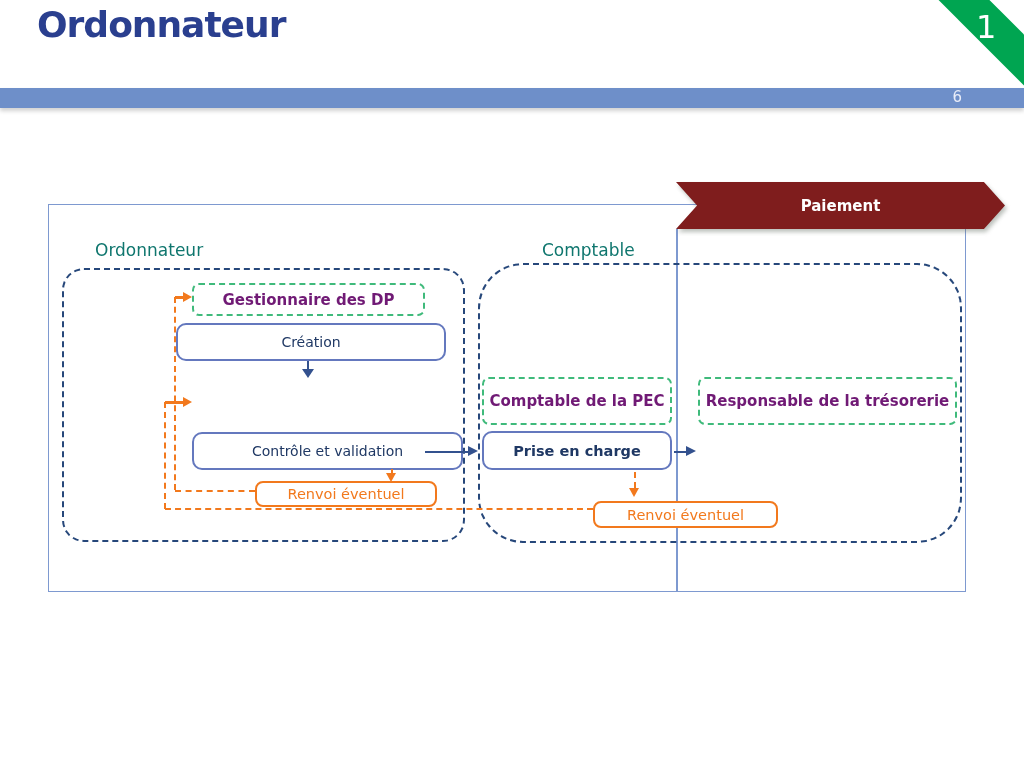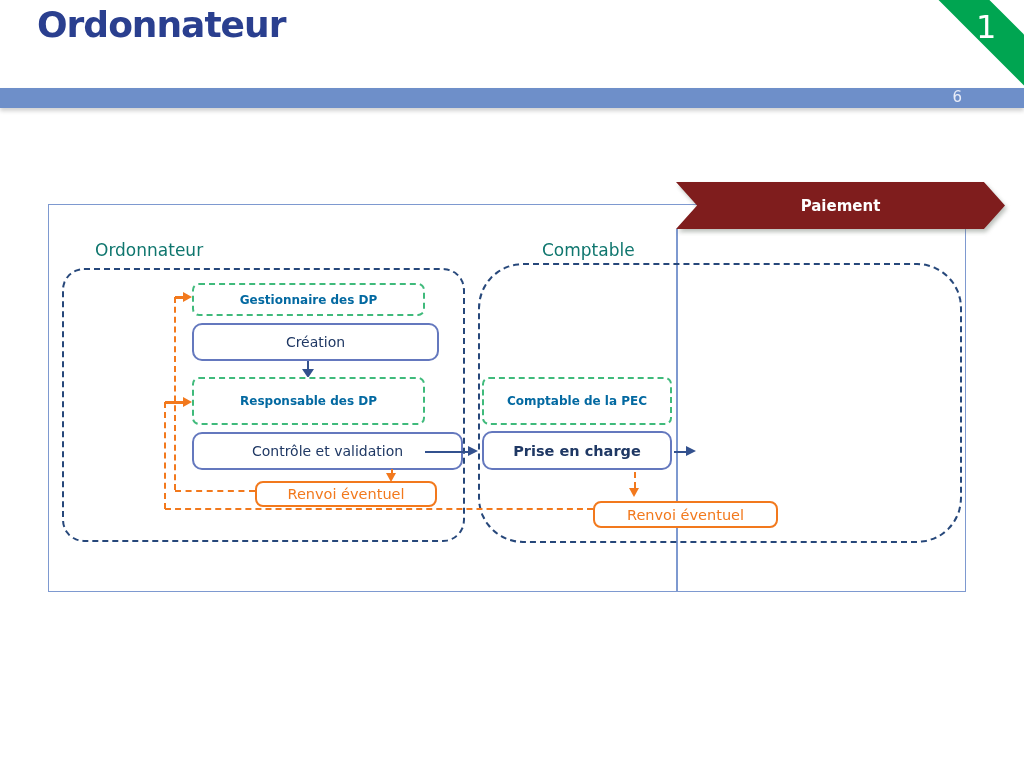--- a/index.html
+++ b/index.html
@@ -31,29 +31,29 @@
   .outer-rect{left:48px;top:204px;width:918px;height:388px;border:1.5px solid #7e99d0;box-sizing:border-box;}
   .divider{left:676px;top:229px;width:1.5px;height:363px;background:#7e99d0;}
   .lane-label{font-size:17px;color:#0f766e;}
   .lane-ordonnateur{left:95px;top:240px;}
   .lane-comptable{left:522px;top:240px;margin-left:20px;}
   .group-ord{left:62px;top:268px;width:403px;height:274px;border:2px dashed #26477a;border-radius:22px;box-sizing:border-box;}
   .group-compt{left:478px;top:263px;width:484px;height:280px;border:2px dashed #26477a;border-radius:45px;box-sizing:border-box;}
 
   
   .gbox{border:2px dashed #3fba7b;border-radius:7px;background:#fff;display:flex;align-items:center;justify-content:center;
-        font-size:12px;font-weight:bold;color:#0369a1;box-sizing:border-box;}
+        font-size:15px;font-weight:bold;color:#701a75;box-sizing:border-box;}
   .bbox{border:2px solid #6478be;border-radius:10px;background:#fff;display:flex;align-items:center;justify-content:center;
         font-size:14px;color:#1f3864;box-sizing:border-box;}
   .bbox.bold{font-weight:bold;font-size:14.5px;}
   .obox{border:2px solid #f2791d;border-radius:8px;background:#fff;display:flex;align-items:center;justify-content:center;
         font-size:14.5px;color:#f2791d;box-sizing:border-box;z-index:3;}
 
   .box-gestionnaire{left:192px;top:283px;width:233px;height:33px;}
-  .box-creation{left:192px;top:323px;width:247px;height:38px;}
+  .box-creation{left:176px;top:323px;width:270px;height:38px;}
   .box-responsable{left:192px;top:377px;width:233px;height:48px;}
   .box-controle{left:192px;top:432px;width:271px;height:38px;}
   .box-renvoi-ord{left:255px;top:481px;width:182px;height:26px;}
   .box-pec{left:482px;top:377px;width:190px;height:48px;}
   .box-prise{left:482px;top:431px;width:190px;height:39px;}
   .box-tresorerie{left:698px;top:377px;width:259px;height:48px;}
   .box-mise{left:698px;top:431px;width:259px;height:39px;}
   .box-renvoi-compt{left:593px;top:501px;width:185px;height:27px;}
 
   
@@ -106,42 +106,42 @@
   <div class="abs head-right-orange" style="left:183px;top:397px;"></div>
 
   <div class="abs gbox box-gestionnaire">
     <span>Gestionnaire des DP</span>
   </div>
   <div class="abs bbox box-creation">
     <span>Création</span>
   </div>
   <div class="abs stem-v-blue" style="left:307px;top:361px;height:9px;"></div>
   <div class="abs head-down-blue" style="left:302px;top:369px;"></div>
-  <div class="abs gbox box-responsable">
-    <span>Responsable des DP</span>
-  </div>
   <div class="abs bbox box-controle">
     <span>Contrôle et validation</span>
   </div>
   <div class="abs stem-v-orange" style="left:391px;top:469px;height:5px;"></div>
   <div class="abs head-down-orange" style="left:386px;top:473px;"></div>
   <div class="abs obox box-renvoi-ord">
     <span>Renvoi éventuel</span>
   </div>
 
   <div class="abs stem-h-blue" style="left:425px;top:451px;width:44px;"></div>
   <div class="abs head-right-blue" style="left:468px;top:446px;"></div>
 
   <div class="abs bbox bold box-prise">
     <span>Prise en charge</span>
   </div>
   <div class="abs gbox box-pec">
     <span>Comptable de la PEC</span>
   </div>
   <div class="abs stem-h-blue" style="left:674px;top:451px;width:13px;"></div>
   <div class="abs head-right-blue" style="left:686px;top:446px;"></div>
+  <div class="abs gbox box-tresorerie">
+    <span>Responsable de la trésorerie</span>
+  </div>
   <div class="abs dash-v-orange" style="left:634px;top:472px;height:16px;"></div>
   <div class="abs head-down-orange" style="left:629px;top:488px;"></div>
   <div class="abs obox box-renvoi-compt">
     <span>Renvoi éventuel</span>
   </div>
 
 </div>
 
 </body></html>

